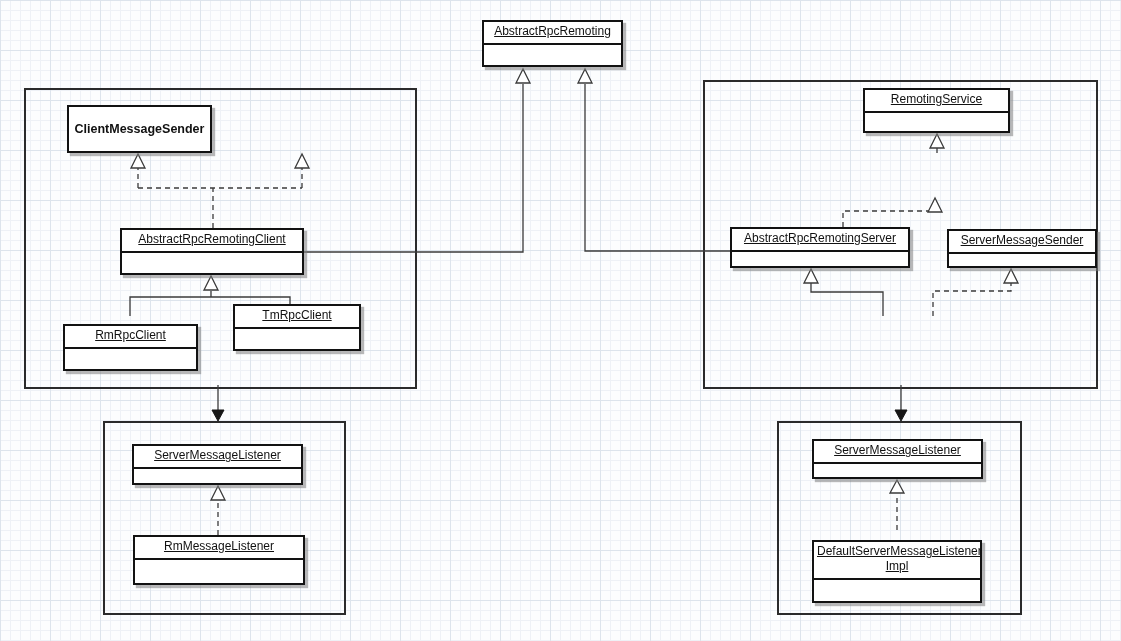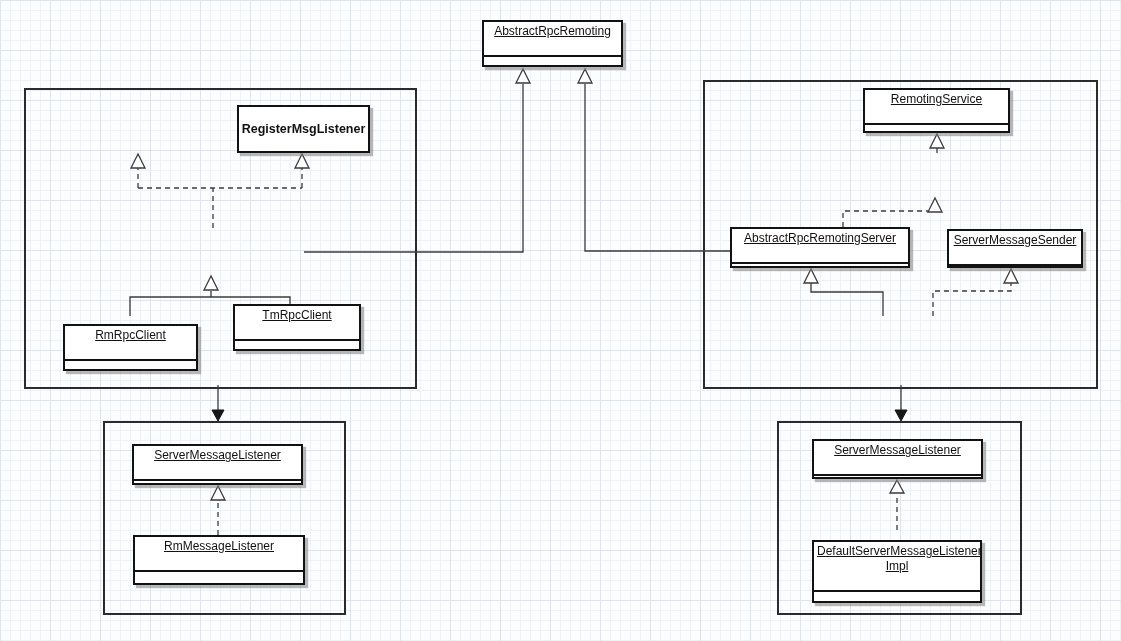--- a/index.html
+++ b/index.html
@@ -22,21 +22,21 @@
   .wires path.dashed{stroke-dasharray:5 4;}
   .wires polygon.hollow{fill:#ffffff;stroke:#3b3b3b;stroke-width:1.3;}
   .wires polygon.solid{fill:#171717;stroke:#171717;}
   .cls{
     position:absolute;background:#ffffff;border:2px solid #121212;
     box-shadow:3px 3px 1px rgba(125,125,125,0.55);
     box-sizing:border-box;color:#111;
   }
   .cls .t{
     border-bottom:2px solid #121212;text-align:center;
-    font-size:12px;line-height:15px;padding:2px 3px 16px 3px;
+    font-size:12px;line-height:15px;padding:2px 3px 4px 3px;
     text-decoration:underline;white-space:nowrap;overflow:hidden;
   }
   .cls .t span{display:block;}
   .cls .b{flex:1;}
   .iface{
     position:absolute;background:#ffffff;border:2px solid #121212;
     box-shadow:3px 3px 1px rgba(125,125,125,0.55);
     box-sizing:border-box;color:#111;
     display:flex;align-items:center;justify-content:center;
     font-weight:bold;font-size:12.5px;text-align:center;
@@ -89,25 +89,29 @@
     <polygon class="solid" points="218,421 212,410 224,410"></polygon>
     <path d="M901 385 V412"></path>
     <polygon class="solid" points="901,421 895,410 907,410"></polygon>
   </svg>
 
   <div class="cls" style="left:482px;top:20px;width:141px;height:47px">
     <div class="t">AbstractRpcRemoting</div>
     <div class="b"></div>
   </div>
 
-
-  <div class="iface" style="left:237px;top:105px;width:133px;height:48px">
-    <span>RegisterMsgListener</span>
+  <div class="iface" style="left:67px;top:105px;width:145px;height:48px">
+    <span>ClientMessageSender</span>
   </div>
 
+
+  <div class="cls" style="left:120px;top:228px;width:184px;height:47px">
+    <div class="t">AbstractRpcRemotingClient</div>
+    <div class="b"></div>
+  </div>
 
   <div class="cls" style="left:63px;top:324px;width:135px;height:47px">
     <div class="t">RmRpcClient</div>
     <div class="b"></div>
   </div>
 
   <div class="cls" style="left:233px;top:304px;width:128px;height:47px">
     <div class="t">TmRpcClient</div>
     <div class="b"></div>
   </div>
@@ -116,21 +120,21 @@
     <div class="t">RemotingService</div>
     <div class="b"></div>
   </div>
 
 
   <div class="cls" style="left:730px;top:227px;width:180px;height:41px">
     <div class="t">AbstractRpcRemotingServer</div>
     <div class="b"></div>
   </div>
 
-  <div class="cls" style="left:947px;top:229px;width:136px;height:39px">
+  <div class="cls" style="left:947px;top:229px;width:150px;height:39px">
     <div class="t">ServerMessageSender</div>
     <div class="b"></div>
   </div>
 
 
   <div class="cls" style="left:132px;top:444px;width:171px;height:41px">
     <div class="t">ServerMessageListener</div>
     <div class="b"></div>
   </div>
 

